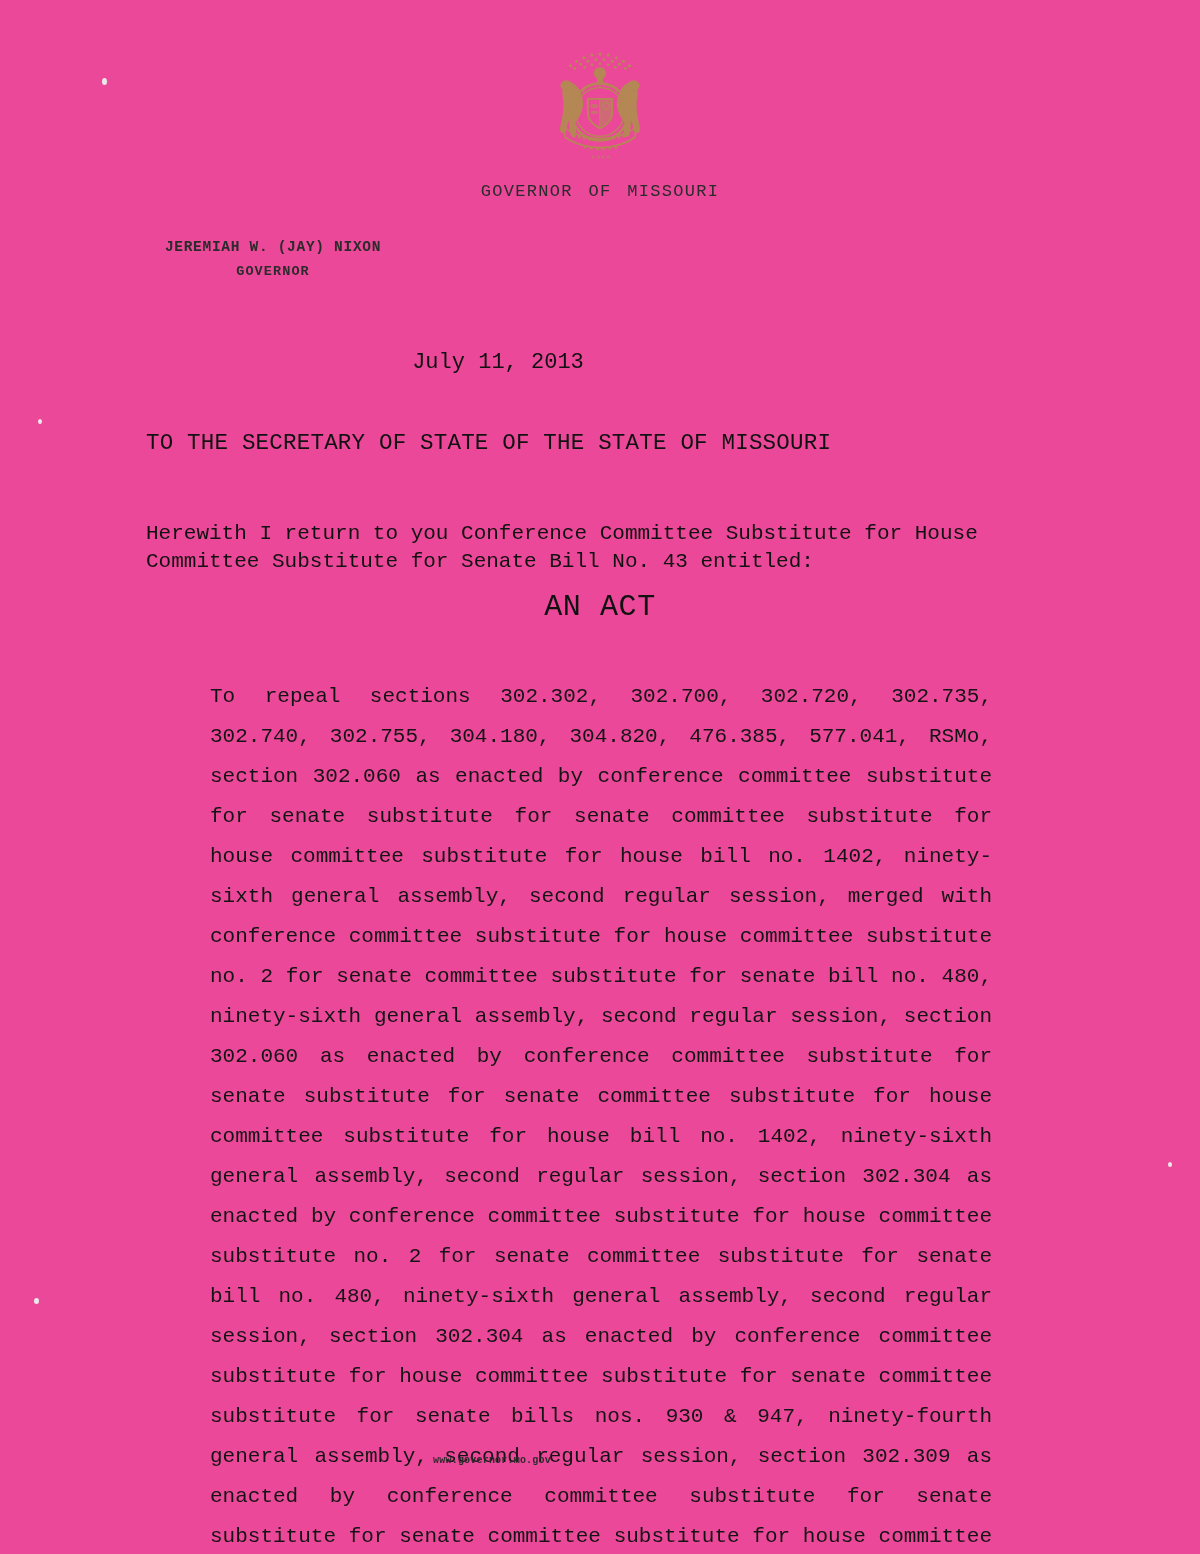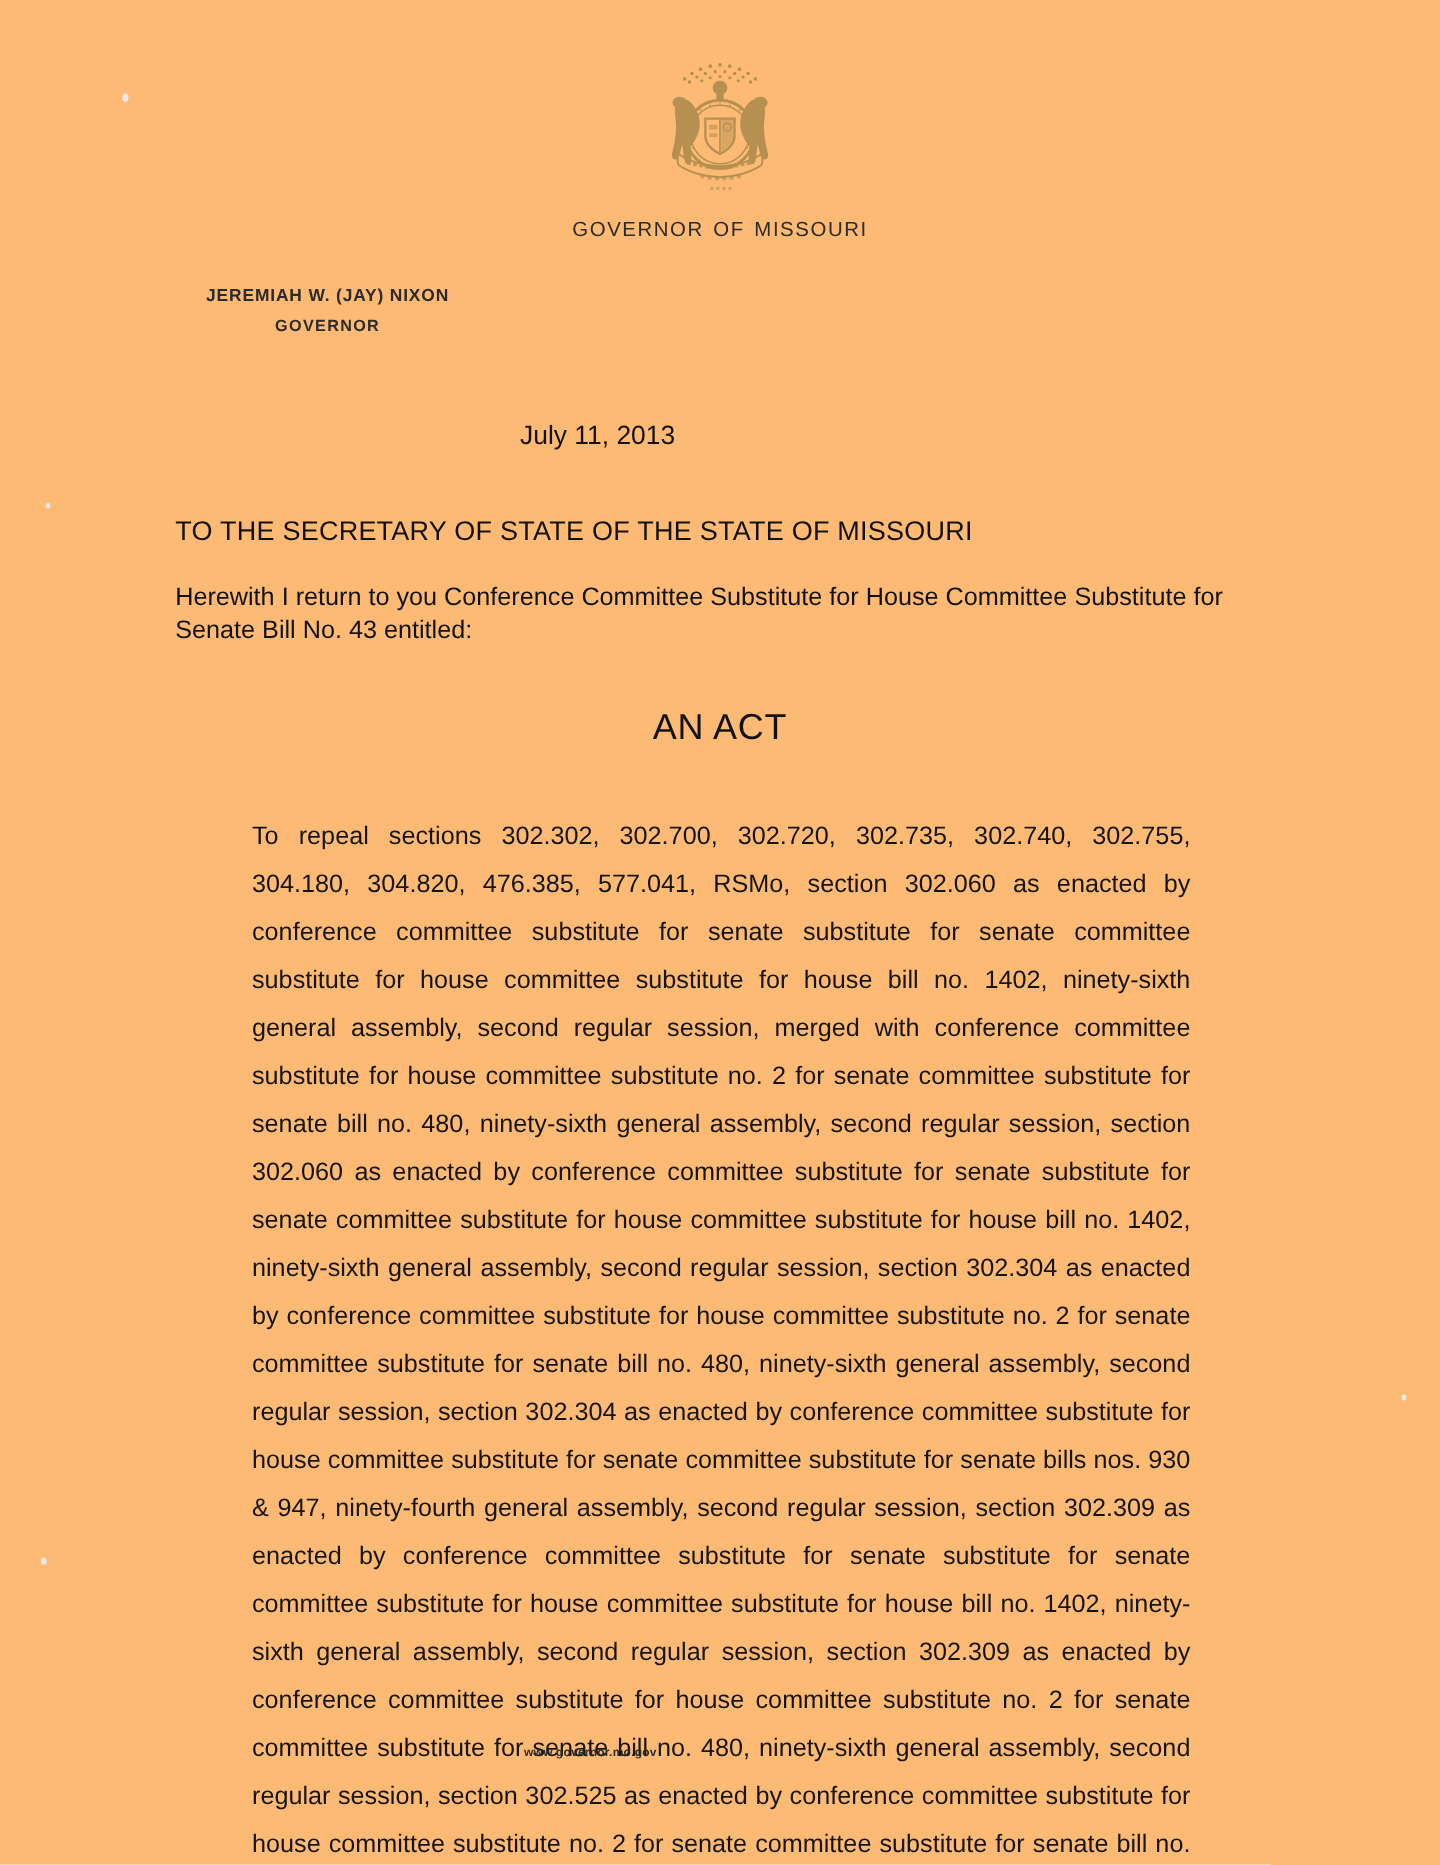--- a/index.html
+++ b/index.html
@@ -4,22 +4,22 @@
 <style>
   html, body {
     margin: 0;
     padding: 0;
     background: #ffffff;
   }
   .page {
     position: relative;
     width: 1200px;
     height: 1554px;
-    background: #fdba74;
-    font-family: Liberation Sans, sans-serif;
+    background: #ec4899;
+    font-family: Liberation Mono, monospace;
     color: #1a1a1a;
     overflow: hidden;
   }
 
   
   .seal-wrap {
     position: absolute;
     top: 48px;
     left: 0;
     width: 1200px;
@@ -113,21 +113,21 @@
     position: absolute;
     top: 430px;
     left: 146px;
     font-size: 22.5px;
     letter-spacing: 0.2px;
     color: #111;
     white-space: nowrap;
   }
   .intro {
     position: absolute;
-    top: 484px;
+    top: 520px;
     left: 146px;
     width: 906px;
     font-size: 21px;
     line-height: 1.33;
     color: #111;
   }
   .anact {
     position: absolute;
     top: 590px;
     left: 0;

